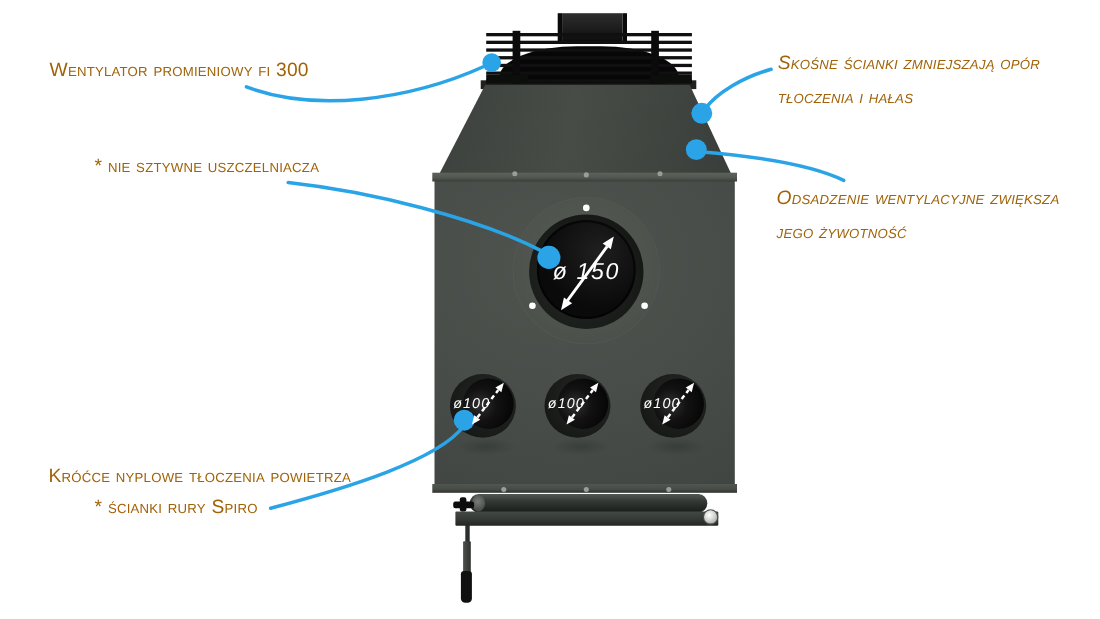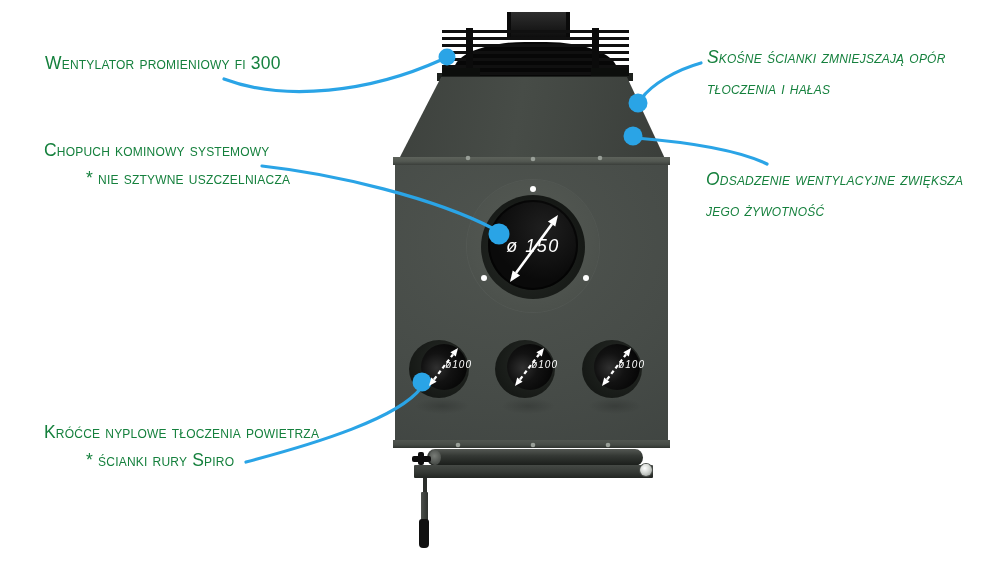--- a/index.html
+++ b/index.html
@@ -3,21 +3,21 @@
 <meta charset="utf-8">
 <style>
   html,body{margin:0;padding:0;background:#fff;}
   #stage{
     position:relative;width:1000px;height:563px;background:#ffffff;overflow:hidden;
     font-family:"Liberation Sans",sans-serif;
   }
   .abs{position:absolute;}
   
   .note{
-    position:absolute;color:#15803d;font-size:17.5px;
+    position:absolute;color:#a16207;font-size:17.5px;
     font-variant:small-caps;letter-spacing:.2px;white-space:nowrap;z-index:6;
   }
   .note .ln{line-height:27.5px;}
   .note.wide .ln{line-height:31px;font-style:italic;}
   .note .bullet{margin-left:42px;}
   
   .pipe{left:507px;top:12px;width:55px;height:26px;z-index:1;
     background:linear-gradient(180deg,#2e2e2e 0%,#1c1c1c 55%,#0d0d0d 100%);
     border-left:4px solid #0a0a0a;border-right:4px solid #0a0a0a;}
   .grille-shadow{left:437px;top:73px;width:196px;height:8px;background:#1e211e;z-index:1;}
@@ -38,27 +38,27 @@
   
   .flange{left:467px;top:180px;width:132px;height:132px;border-radius:50%;z-index:2;
     background:radial-gradient(circle at 48% 42%,#555a54 0%,#4e534e 60%,#474c47 100%);
     box-shadow:0 0 0 1px rgba(255,255,255,.04);}
   .darkring{left:481px;top:195px;width:104px;height:104px;border-radius:50%;z-index:2;
     background:radial-gradient(circle at 42% 58%,#262a26 0%,#161916 70%,#101310 100%);}
   .hole150{left:488px;top:200px;width:90px;height:90px;border-radius:50%;z-index:3;
     background:radial-gradient(circle at 62% 32%,#1f1f1f 0%,#0a0a0a 62%);
     box-shadow:inset 0 0 0 2px rgba(0,0,0,.6);}
   .label150{left:492px;top:236px;width:82px;text-align:center;z-index:7;color:#fff;
-    font-size:18px;font-style:italic;letter-spacing:1.5px;}
+    font-size:21px;font-style:italic;letter-spacing:1.5px;}
   
   .recess{width:60px;height:58px;border-radius:50%;z-index:2;
     background:radial-gradient(circle at 62% 40%,#272b27 0%,#161916 72%,#111411 100%);}
   .hole100{width:46px;height:46px;border-radius:50%;z-index:3;
     background:radial-gradient(circle at 34% 52%,#303030 0%,#121212 38%,#070707 75%);}
-  .label100{width:60px;text-align:right;z-index:7;color:#fff;font-size:10px;
+  .label100{width:60px;text-align:left;z-index:7;color:#fff;font-size:13px;
     font-style:italic;letter-spacing:1px;}
   .port-shadow{width:54px;height:16px;border-radius:50%;z-index:1;
     background:radial-gradient(closest-side,rgba(0,0,0,.16),rgba(0,0,0,0));}
   
   .roller{left:427px;top:449px;width:216px;height:17px;border-radius:8px/50%;z-index:2;
     background:linear-gradient(180deg,#545853 0%,#343834 40%,#191c19 100%);}
   .roller-cap{left:429px;top:450px;width:12px;height:15px;border-radius:50%;z-index:3;
     background:radial-gradient(circle at 45% 40%,#787c77 0%,#4a4e4a 70%);}
   .tray{left:414px;top:465px;width:239px;height:13px;z-index:3;border-radius:1px;
     background:linear-gradient(180deg,#454945 0%,#353935 55%,#222522 100%);}
@@ -136,21 +136,20 @@
   <div class="note" style="left:45px;top:50px">
     <div class="ln">Wentylator promieniowy fi 300</div>
   </div>
 
   <div class="note wide" style="left:707px;top:42px">
     <div class="ln">Skośne ścianki zmniejszają opór</div>
     <div class="ln">tłoczenia i hałas</div>
   </div>
 
   <div class="note" style="left:44px;top:137px">
-    <div class="ln">Chopuch kominowy systemowy</div>
     <div class="ln bullet">* nie sztywne uszczelniacza</div>
   </div>
 
   <div class="note wide" style="left:706px;top:164px">
     <div class="ln">Odsadzenie wentylacyjne zwiększa</div>
     <div class="ln">jego żywotność</div>
   </div>
 
   <div class="note" style="left:44px;top:419px">
     <div class="ln">Króćce nyplowe tłoczenia powietrza</div>

